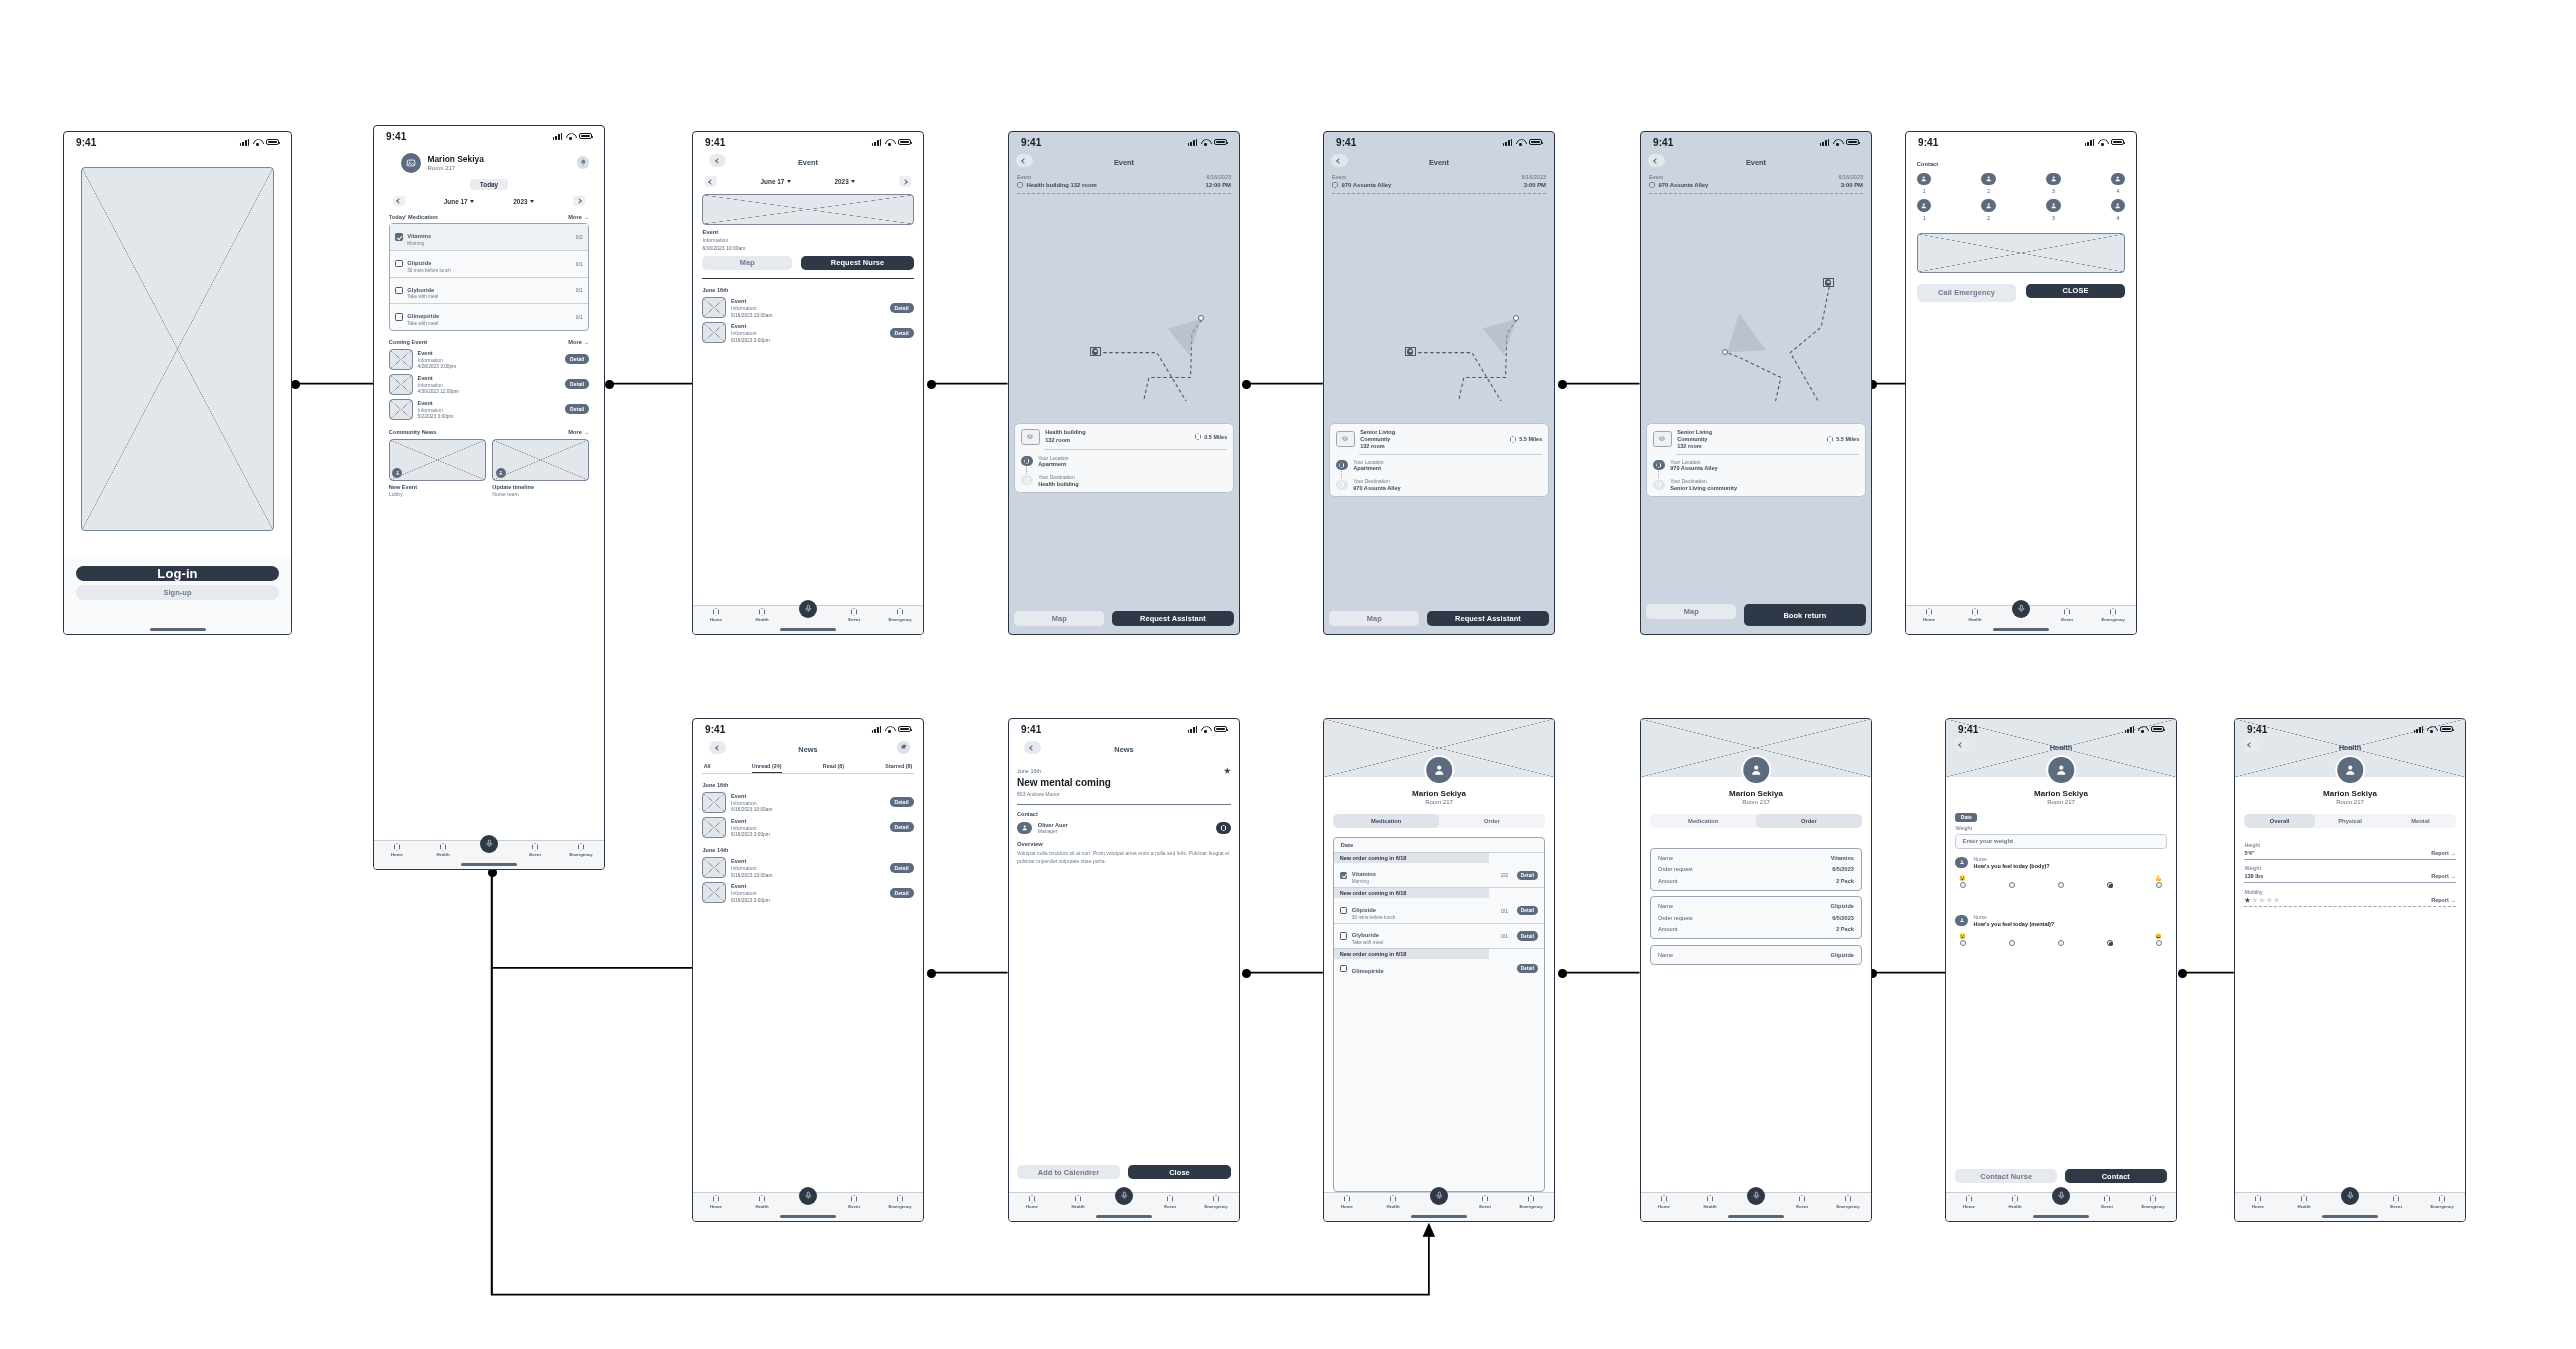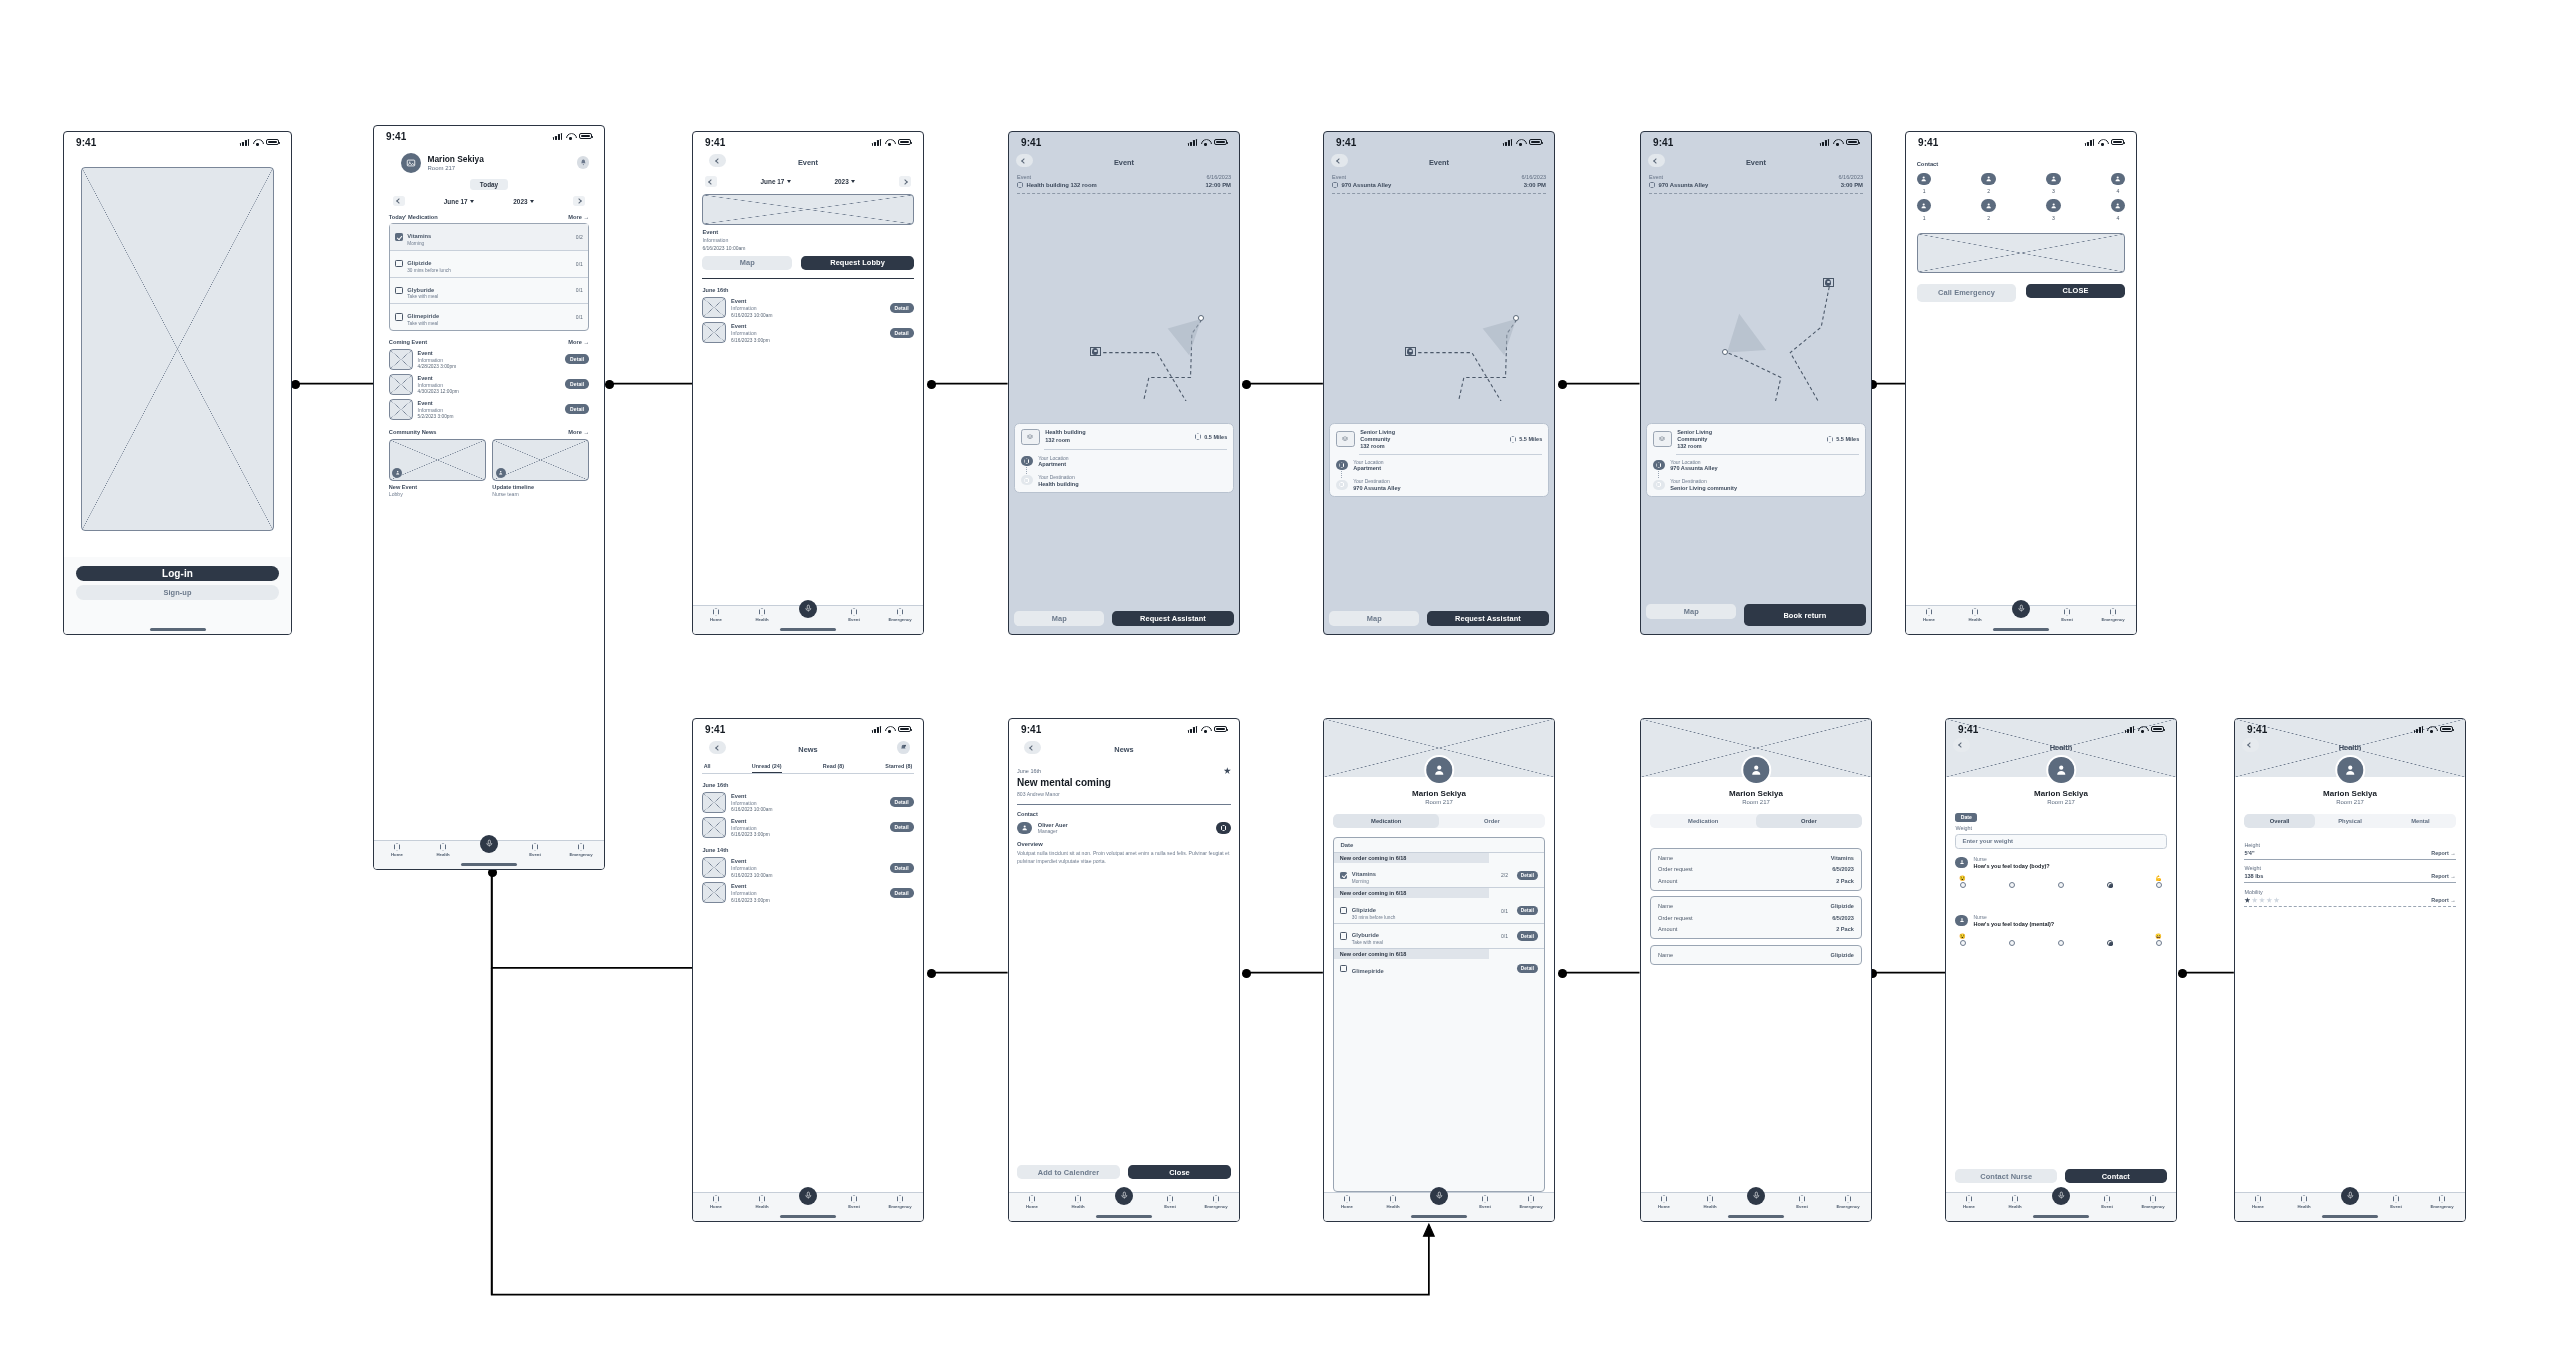--- a/index.html
+++ b/index.html
@@ -200,21 +200,21 @@
             </span>
       <span class="wifi"></span>
       <span class="batt">
               <i></i>
             </span>
     </span>
   </div>
   <div class="body">
     <div class="placeholder ph-round" style="position:absolute;left:17.4px;top:14.8px;right:17.4px;height:364px;"></div>
     <div style="position:absolute;left:0;right:0;bottom:0;height:77px;background:#f9fafb;">
-      <div class="btn btn-dark" style="position:absolute;left:12px;right:12px;top:9.4px;height:14.8px;border-radius:7.4px;font-size:10px;">Log-in</div>
+      <div class="btn btn-dark" style="position:absolute;left:12px;right:12px;top:9.4px;height:14.8px;border-radius:7.4px;font-size:13px;">Log-in</div>
       <div class="btn btn-light" style="position:absolute;left:12px;right:12px;top:28px;height:14.8px;border-radius:7.4px;font-size:7.4px;">Sign-up</div>
       <div class="homebar"></div>
     </div>
   </div>
  </div>
 </div>
 
 <div class="phone" style="left:373px;top:125px;width:232px;height:745px;">
  <div class="screen">
   <div class="statusbar">
@@ -439,21 +439,21 @@
       <div class="rowbtn">
               <span class="chev r"></span>
             </div>
     </div>
     <div class="placeholder ph-round" style="height:31px;margin-top:6.7px;"></div>
     <div style="font-size:5.8px;font-weight:bold;margin-top:4.7px;color:#3d4a5c;">Event</div>
     <div style="font-size:5.2px;color:#6d7a8d;margin-top:2px;">Information</div>
     <div style="font-size:5px;color:#5a6777;margin-top:2px;">6/16/2023 10:00am</div>
     <div style="display:flex;gap:9.4px;margin-top:4.7px;">
       <div class="btn btn-light" style="flex:1;height:14px;">Map</div>
-      <div class="btn btn-dark" style="flex:1.25;height:14px;">Request Lobby</div>
+      <div class="btn btn-dark" style="flex:1.25;height:14px;">Request Nurse</div>
     </div>
     <div style="height:0.7px;background:#2b3442;margin-top:8px;"></div>
     <div style="font-size:5.6px;font-weight:bold;margin-top:8.7px;color:#3d4a5c;">June 16th</div>
     <div class="evrow">
       <div class="placeholder ph-round evthumb"></div>
       <div>
         <div class="evtitle">Event</div>
         <div class="evinfo">Information</div>
         <div class="evdate">6/16/2023 10:00am</div>
       </div>

